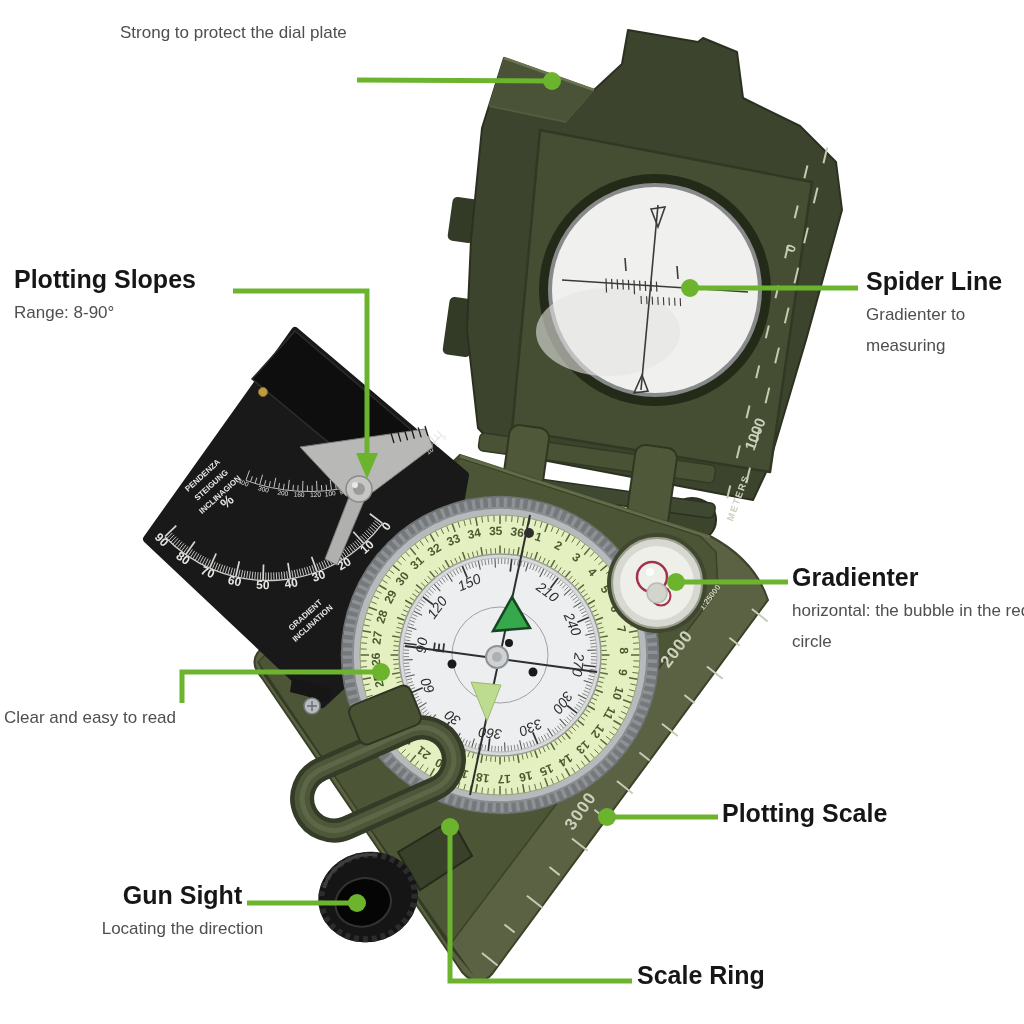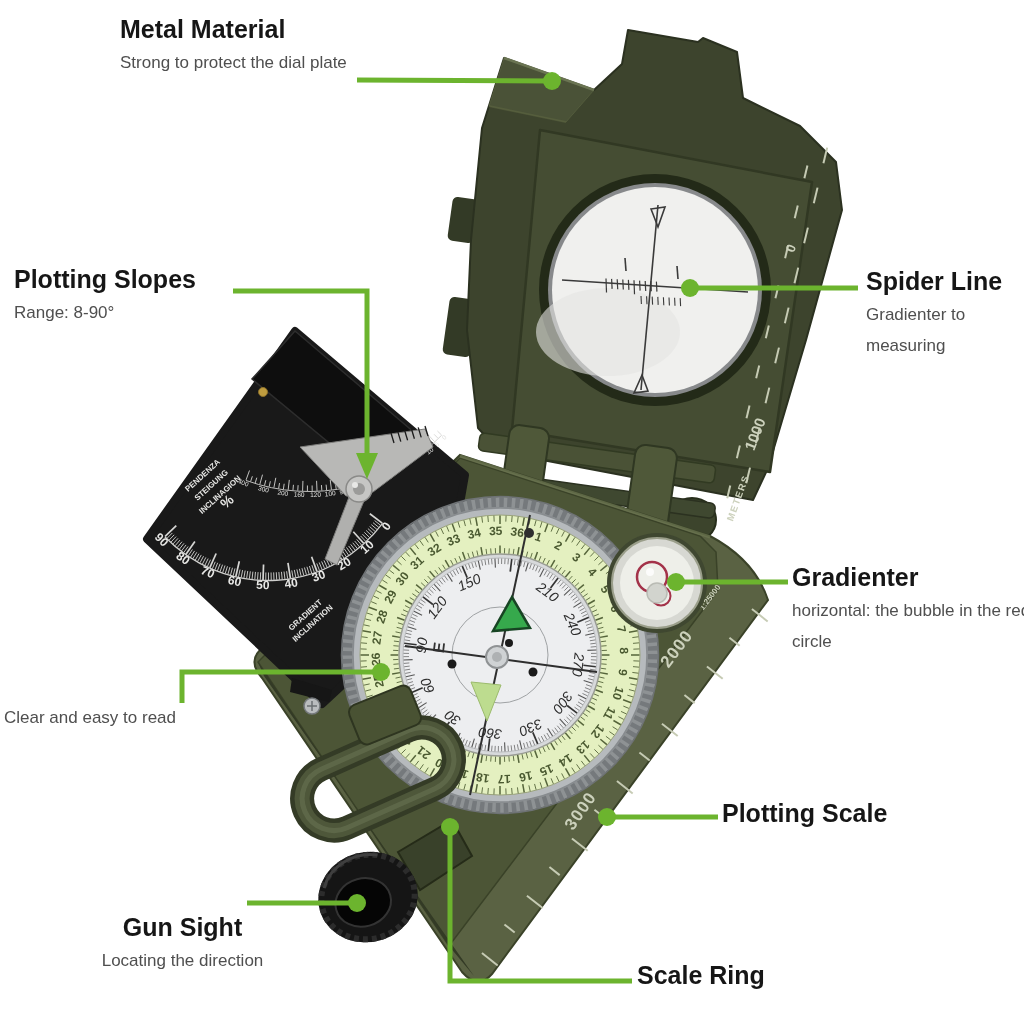--- a/index.html
+++ b/index.html
@@ -945,41 +945,40 @@
           <circle cx="357" cy="903" r="9"></circle>
     </g>
     <g>
       <polyline points="450,827 450,981 632,981"></polyline>
           <circle cx="450" cy="827" r="9"></circle>
     </g>
   </g>
 </svg>
 
   <div class="callout" style="left:120px;top:14px;width:360px">
-    <h3>Metal Material</h3>
     <p>Strong to protect the dial plate</p>
   </div>
   <div class="callout" style="left:14px;top:264px;width:260px">
     <h3>Plotting Slopes</h3>
     <p>Range: 8-90°</p>
   </div>
   <div class="callout" style="left:866px;top:266px;width:152px">
     <h3>Spider Line</h3>
     <p>Gradienter to measuring</p>
   </div>
   <div class="callout" style="left:792px;top:562px;width:240px">
     <h3>Gradienter</h3>
     <p>horizontal: the bubble in the red circle</p>
   </div>
   <div class="callout" style="left:4px;top:699px;width:280px">
     <p>Clear and easy to read</p>
   </div>
   <div class="callout" style="left:722px;top:798px;width:260px">
     <h3>Plotting Scale</h3>
   </div>
-  <div class="callout center" style="left:55px;top:912px;width:255px">
+  <div class="callout center" style="left:55px;top:880px;width:255px">
     <h3>Gun Sight</h3>
     <p>Locating the direction</p>
   </div>
   <div class="callout" style="left:637px;top:960px;width:200px">
     <h3>Scale Ring</h3>
   </div>
 </div>
 
 </body></html>

